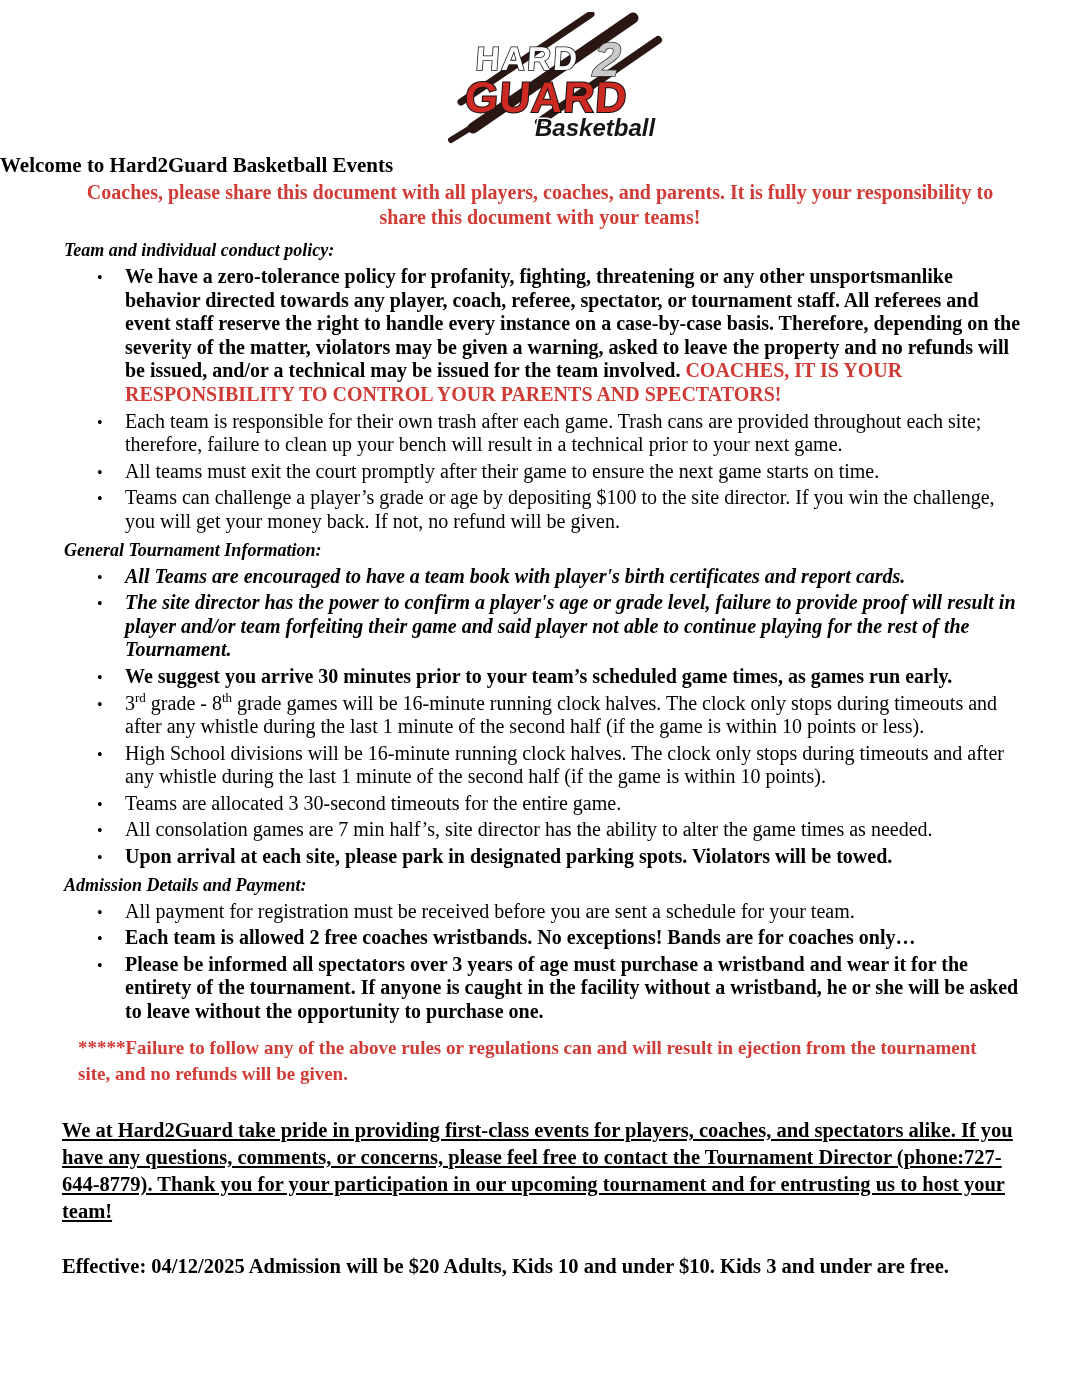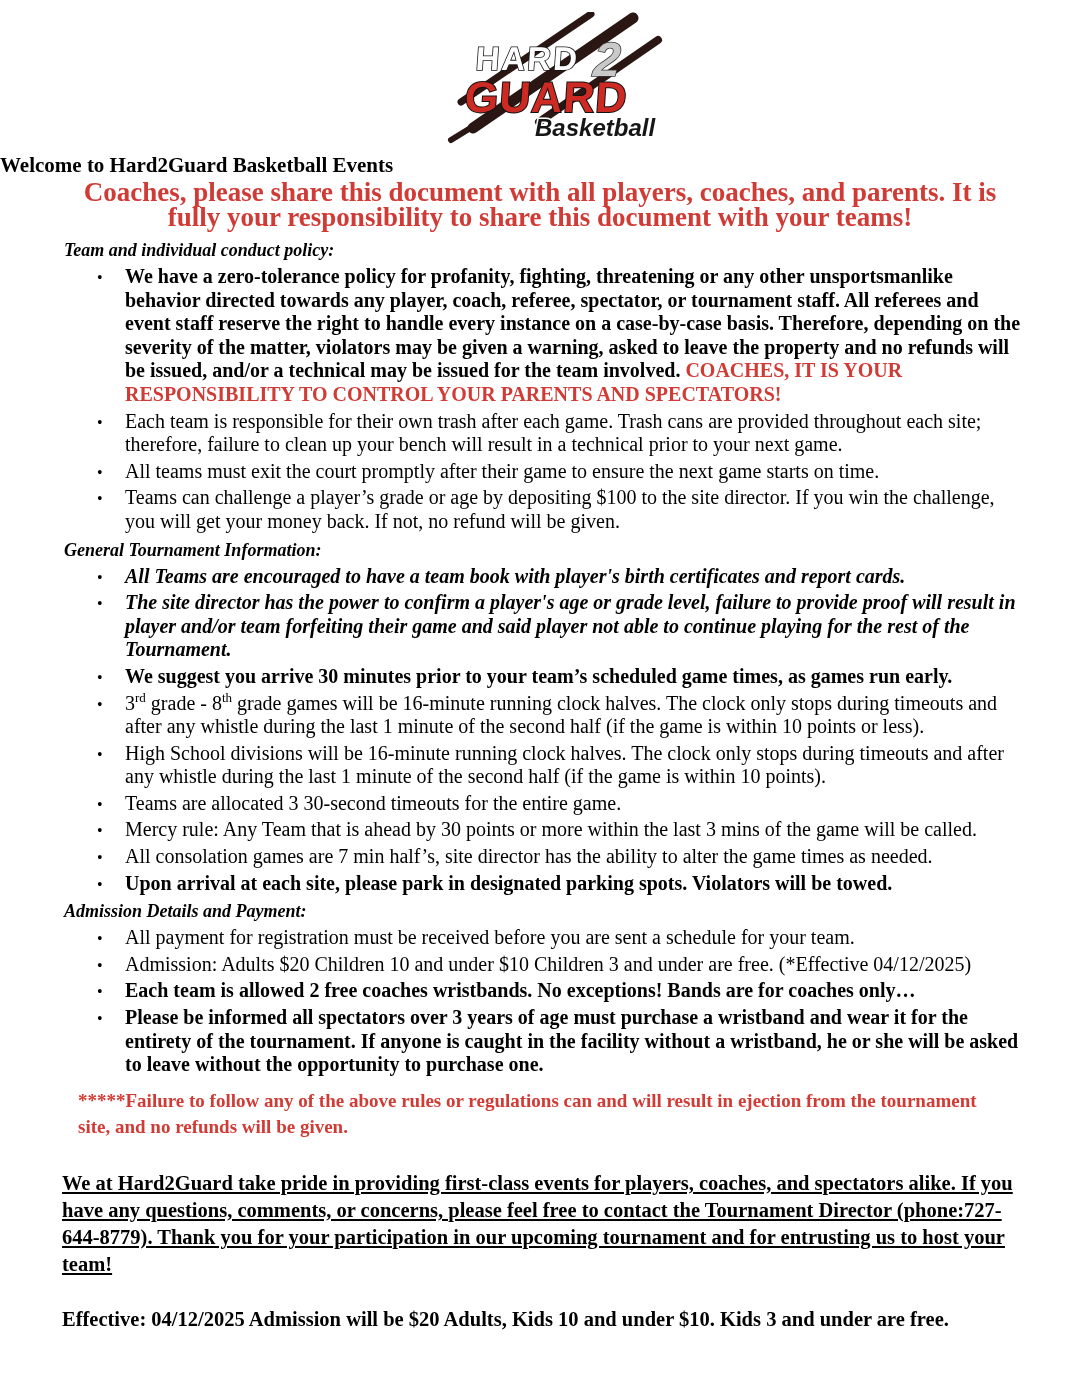--- a/index.html
+++ b/index.html
@@ -5,21 +5,21 @@
   html,body{margin:0;padding:0;background:#ffffff;}
   .page{
     width:1080px;height:1378px;background:#ffffff;position:relative;
     font-family:"Liberation Serif", serif;color:#000;overflow:hidden;
   }
   .logo-wrap{width:250px;margin:12px auto 0;height:134px;}
   .doc-title{
     font-size:21px;font-weight:bold;line-height:26px;margin-top:6px;
   }
   .notice{
-    text-align:center;font-size:27px;font-weight:bold;line-height:25px;
+    text-align:center;font-size:20px;font-weight:bold;line-height:25px;
     color:var(--red);padding:0 76px;margin-top:2px;
   }
   .content{padding:4px 58px 0 64px;}
   .sec-heading{
     font-size:18px;font-weight:bold;font-style:italic;line-height:26px;margin:3px 0 2px;
   }
   ul.bullets{list-style:none;margin:0;padding:0;font-size:20px;line-height:23.6px;}
   ul.bullets li{position:relative;padding-left:61px;margin-bottom:3px;}
   ul.bullets li::before{
     content:"\2022";position:absolute;left:33px;top:1px;font-size:16px;
@@ -72,28 +72,26 @@
         <li><span>Teams can challenge a player’s grade or age by depositing $100 to the site director. If you win the challenge, you will get your money back. If not, no refund will be given.</span></li>
       </ul>
       <div class="sec-heading">General Tournament Information:</div>
       <ul class="bullets">
         <li><span class="bi">All Teams are encouraged to have a team book with player's birth certificates and report cards.</span></li>
         <li><span class="bi">The site director has the power to confirm a player's age or grade level, failure to provide proof will result in player and/or team forfeiting their game and said player not able to continue playing for the rest of the Tournament.</span></li>
         <li><span class="b">We suggest you arrive 30 minutes prior to your team’s scheduled game times, as games run early.</span></li>
         <li><span>3</span><span class="sup">rd</span><span> grade - 8</span><span class="sup">th</span><span> grade games will be 16-minute running clock halves. The clock only stops during timeouts and after any whistle during the last 1 minute of the second half (if the game is within 10 points or less).</span></li>
         <li><span>High School divisions will be 16-minute running clock halves. The clock only stops during timeouts and after any whistle during the last 1 minute of the second half (if the game is within 10 points).</span></li>
         <li><span>Teams are allocated 3 30-second timeouts for the entire game.</span></li>
-        <li><span>Mercy rule: Any Team that is ahead by 30 points or more within the last 3 mins of the game will be called.</span></li>
         <li><span>All consolation games are 7 min half’s, site director has the ability to alter the game times as needed.</span></li>
         <li><span class="b">Upon arrival at each site, please park in designated parking spots. Violators will be towed.</span></li>
       </ul>
       <div class="sec-heading">Admission Details and Payment:</div>
       <ul class="bullets">
         <li><span>All payment for registration must be received before you are sent a schedule for your team.</span></li>
-        <li><span>Admission: Adults $20 Children 10 and under $10 Children 3 and under are free. (*Effective 04/12/2025)</span></li>
         <li><span class="b">Each team is allowed 2 free coaches wristbands. No exceptions! Bands are for coaches only…</span></li>
         <li><span class="b">Please be informed all spectators over 3 years of age must purchase a wristband and wear it for the entirety of the tournament. If anyone is caught in the facility without a wristband, he or she will be asked to leave without the opportunity to purchase one.</span></li>
       </ul>
     </div>
 
   <div class="content" style="padding-left:62px;">
     <p class="warning">*****Failure to follow any of the above rules or regulations can and will result in ejection from the tournament site, and no refunds will be given.</p>
 
     <p class="closing">We at Hard2Guard take pride in providing first-class events for players, coaches, and spectators alike. If you have any questions, comments, or concerns, please feel free to contact the Tournament Director (phone:727-644-8779). Thank you for your participation in our upcoming tournament and for entrusting us to host your team!</p>
 

